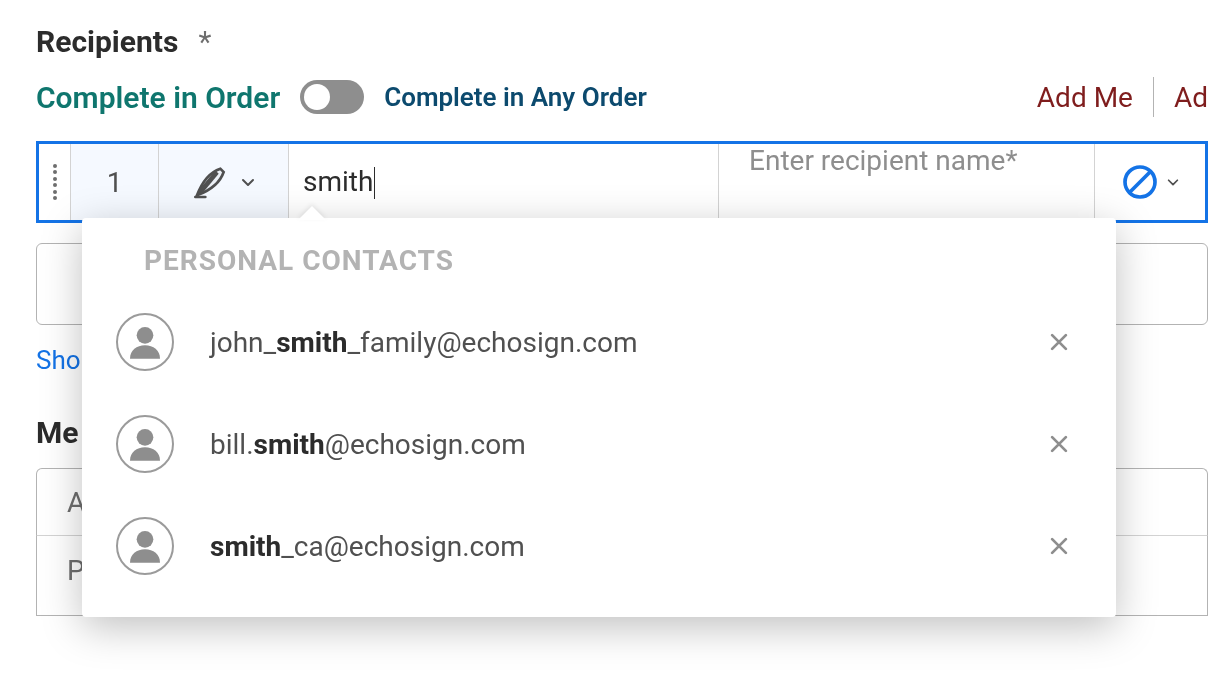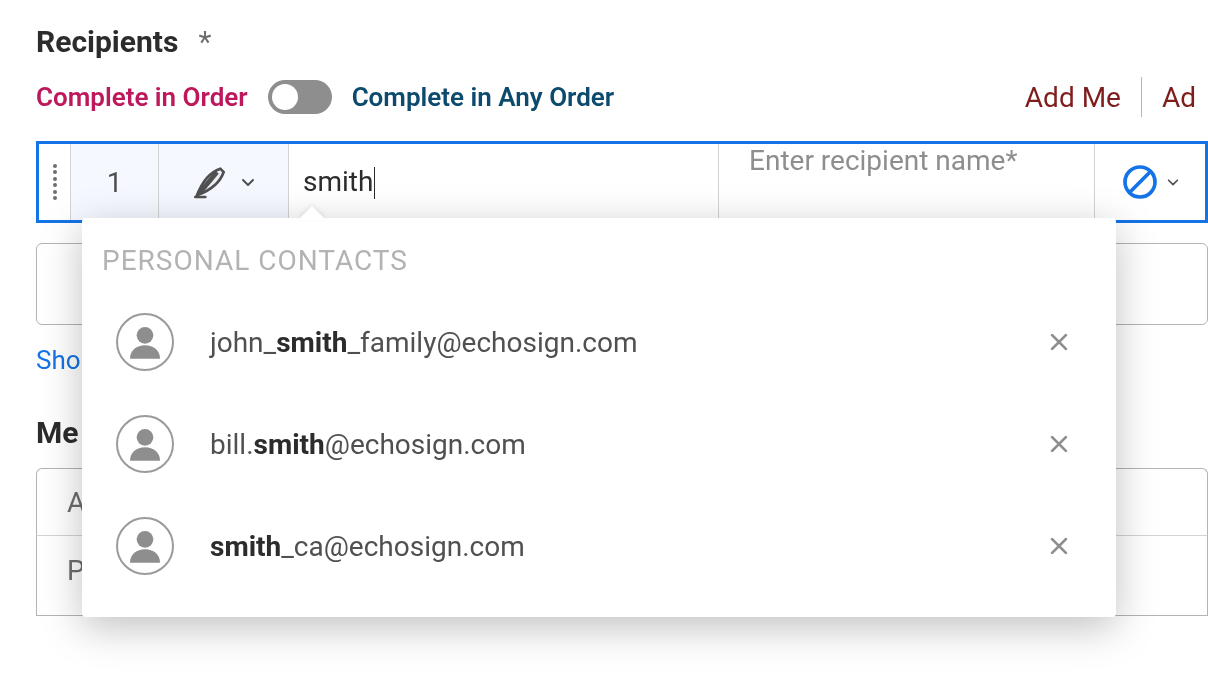--- a/index.html
+++ b/index.html
@@ -23,23 +23,23 @@
       margin-bottom: 18px;
     }
     .asterisk { color: #6e6e6e; font-weight: 400; margin-left: 2px; }
     .order-row {
       display: flex;
       align-items: center;
       gap: 20px;
       margin-bottom: 24px;
     }
     .order-label-active {
-      font-size: 26px;
+      font-size: 30px;
       font-weight: 600;
-      color: #be185d;
+      color: #0f766e;
     }
     .order-label-inactive {
       font-size: 26px;
       font-weight: 600;
       color: #0c4a6e;
     }
     .toggle {
       width: 64px;
       height: 34px;
       background: #8e8e8e;
@@ -173,24 +173,25 @@
       top: -12px;
       left: 216px;
       width: 0; height: 0;
       border-left: 14px solid transparent;
       border-right: 14px solid transparent;
       border-bottom: 14px solid #fff;
       filter: drop-shadow(0 -2px 2px rgba(0,0,0,0.08));
     }
     .dropdown-header {
       font-size: 28px;
-      font-weight: 400;
+      font-weight: 700;
       color: #b3b3b3;
       letter-spacing: 1px;
       padding: 0 28px 14px 20px;
+      margin-left: 42px;
     }
     .contact-row {
       display: flex;
       align-items: center;
       padding: 22px 40px 22px 34px;
       cursor: pointer;
     }
     .avatar {
       width: 58px;
       height: 58px;
@@ -276,21 +277,21 @@
 
 <div class="order-row">
   <span class="order-label-active">Complete in Order</span>
   <div class="toggle">
     <div class="toggle-knob"></div>
   </div>
   <span class="order-label-inactive">Complete in Any Order</span>
   <div class="spacer"></div>
   <span class="link">Add Me</span>
   <div class="vdiv"></div>
-  <span class="link" style="padding-right:12px">Ad</span>
+  <span class="link" style="padding-right:0">Ad</span>
 </div>
 
 <div class="recipient-row">
   <div class="drag-handle">
     <div class="drag-dots">
       <span></span>
         <span></span>
         <span></span>
         <span></span>
         <span></span>

